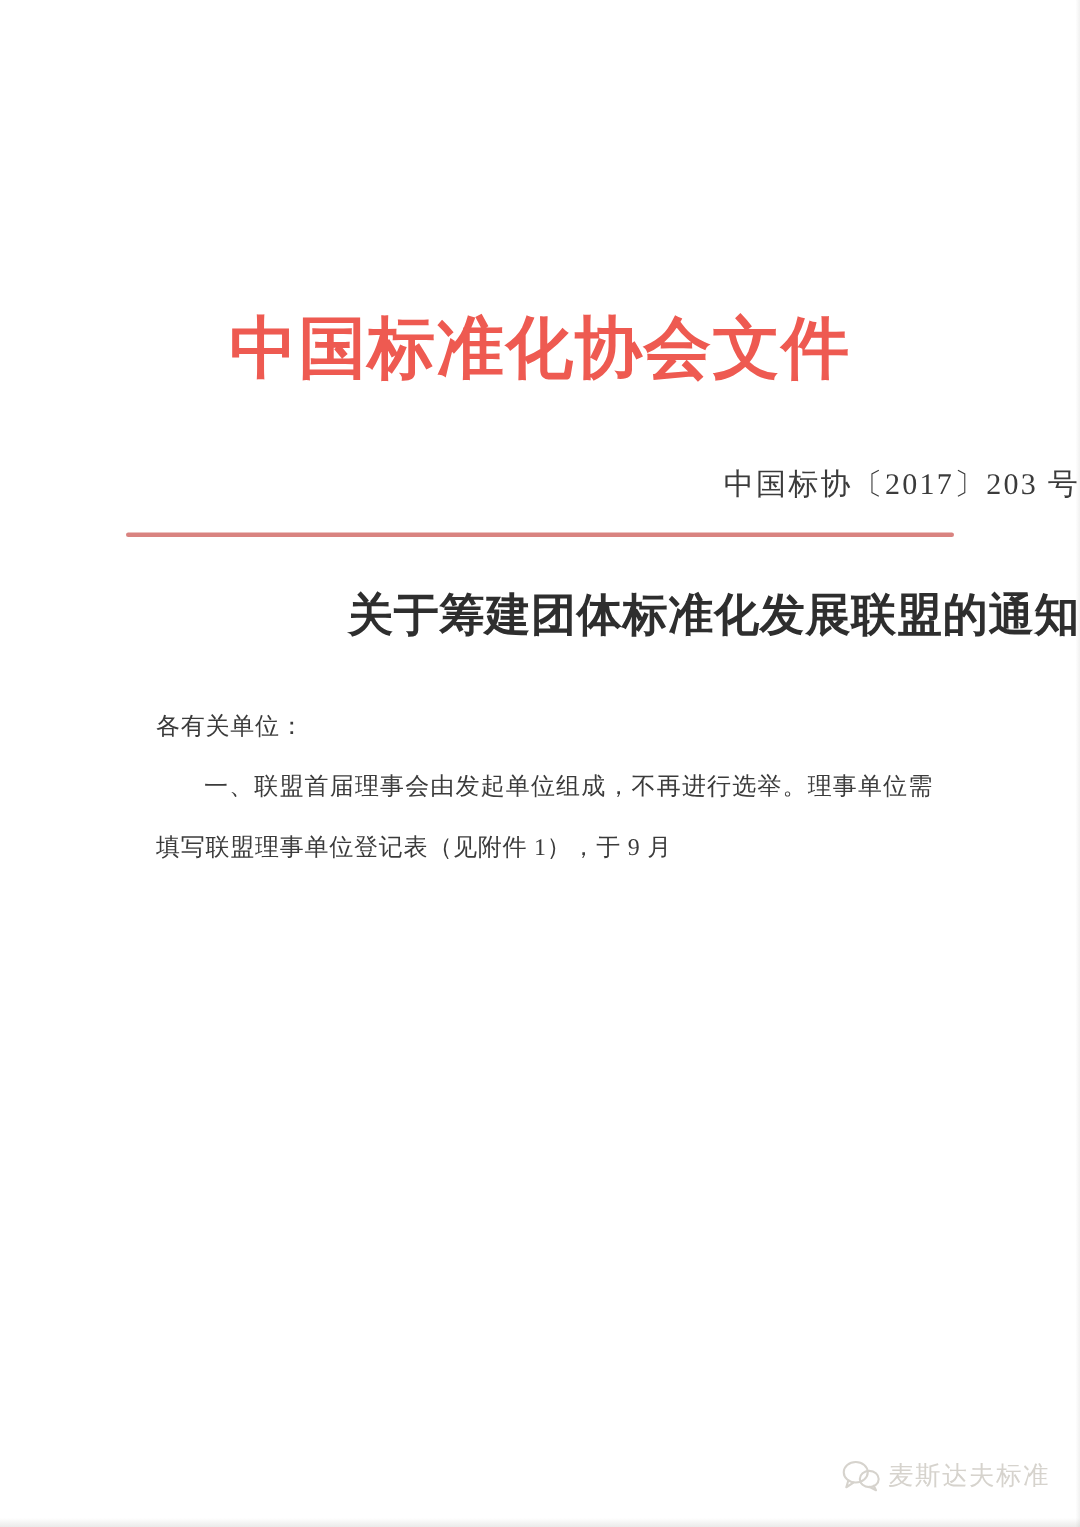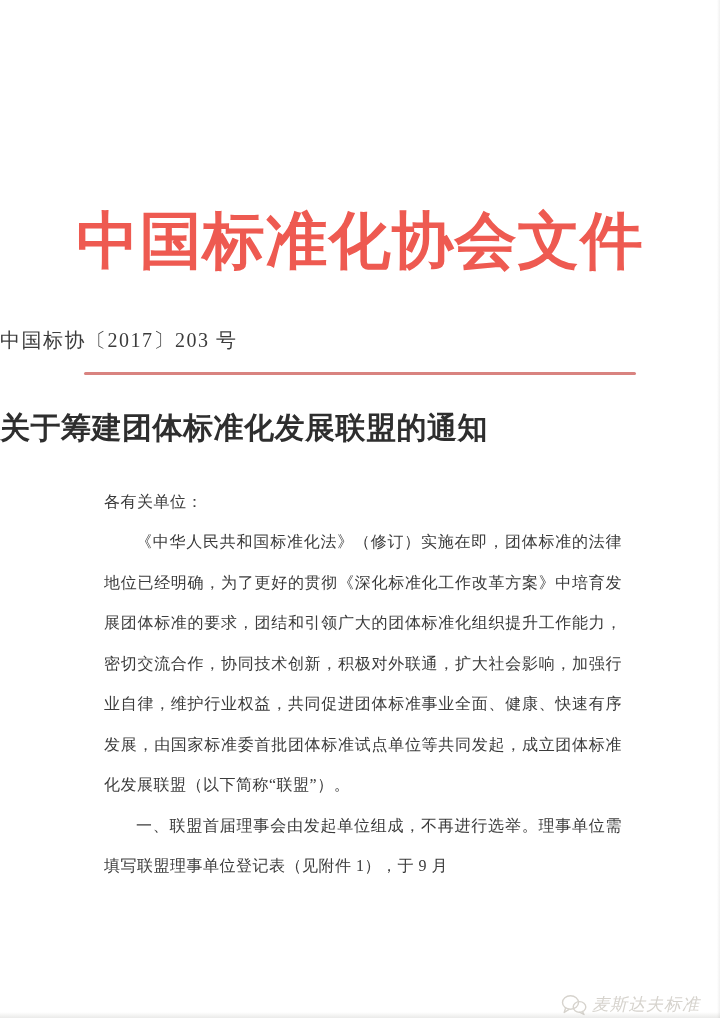--- a/index.html
+++ b/index.html
@@ -25,45 +25,45 @@
   .edge-bottom {
     position: absolute;
     left: 0; bottom: 0;
     width: 100%; height: 6px;
     background: linear-gradient(to bottom, rgba(0,0,0,0), rgba(110,108,100,0.14));
   }
 
   .letterhead {
     margin: 210px auto 0 auto;
     text-align: center;
-    font-size: 62px;
+    font-size: 45px;
     line-height: 1;
     font-weight: 700;
     letter-spacing: 1px;
     color: var(--letterhead-red, #ee5a51);
     white-space: nowrap;
   }
   .doc-number {
     margin-top: 58px;
-    text-align: left;
+    text-align: right;
     font-size: 20px;
     line-height: 1;
     letter-spacing: 1.5px;
     color: var(--body-text, #3b3b3b);
   }
   .divider {
     width: 552px;
     height: 3px;
     margin: 22px auto 0 auto;
     background: var(--divider-red, #d98380);
     border-radius: 2px;
   }
   .notice-title {
     margin: 36px auto 0 auto;
-    text-align: left;
+    text-align: right;
     font-size: 30px;
     line-height: 1.15;
     font-weight: 700;
     letter-spacing: 0.5px;
     color: var(--title-text, #2e2e2e);
     white-space: nowrap;
   }
   .body-text {
     margin: 36px 98px 0 104px;
     width: 518px;
@@ -77,50 +77,48 @@
   .body-text p {
     margin: 0;
     padding: 0;
   }
   .body-text p.indent {
     text-indent: 2em;
   }
   .watermark {
     position: absolute;
     right: 20px;
-    bottom: 2px;
+    bottom: 23px;
     display: flex;
     align-items: center;
     gap: 5px;
     color: var(--watermark-gray, #d6d3cd);
     font-size: 17px;
     letter-spacing: 1px;
     font-family: "Liberation Sans", "DejaVu Sans", sans-serif;
-    font-style: italic;
   }
   .watermark .wm-icon svg {
     display: block;
   }
 </style>
 </head>
 <body>
 
 <div class="page">
 
   <div class="letterhead">中国标准化协会文件</div>
 
   <div class="doc-number">中国标协〔2017〕203 号</div>
 
   <div class="divider"></div>
 
   <div class="notice-title">关于筹建团体标准化发展联盟的通知</div>
 
   <div class="body-text">
     <p>各有关单位：</p>
-    <p class="indent">《中华人民共和国标准化法》（修订）实施在即，团体标准的法律地位已经明确，为了更好的贯彻《深化标准化工作改革方案》中培育发展团体标准的要求，团结和引领广大的团体标准化组织提升工作能力，密切交流合作，协同技术创新，积极对外联通，扩大社会影响，加强行业自律，维护行业权益，共同促进团体标准事业全面、健康、快速有序发展，由国家标准委首批团体标准试点单位等共同发起，成立团体标准化发展联盟（以下简称“联盟”）。</p>
     <p class="indent">一、联盟首届理事会由发起单位组成，不再进行选举。理事单位需填写联盟理事单位登记表（见附件 1），于 9 月</p>
   </div>
 
   <div class="watermark">
     <span class="wm-icon">
       <svg width="26" height="22" viewBox="0 0 26 22" fill="none" stroke="currentColor" stroke-width="1.4" stroke-linecap="round" stroke-linejoin="round">
         <ellipse cx="9.5" cy="8.5" rx="8" ry="6.8"></ellipse>
         <path d="M4.5 14.2 L3.2 18.5 L8 15.4"></path>
         <ellipse cx="18.5" cy="13" rx="6.3" ry="5.4"></ellipse>
         <path d="M21.5 17.5 L23 20.5 L18.5 18.2"></path>

